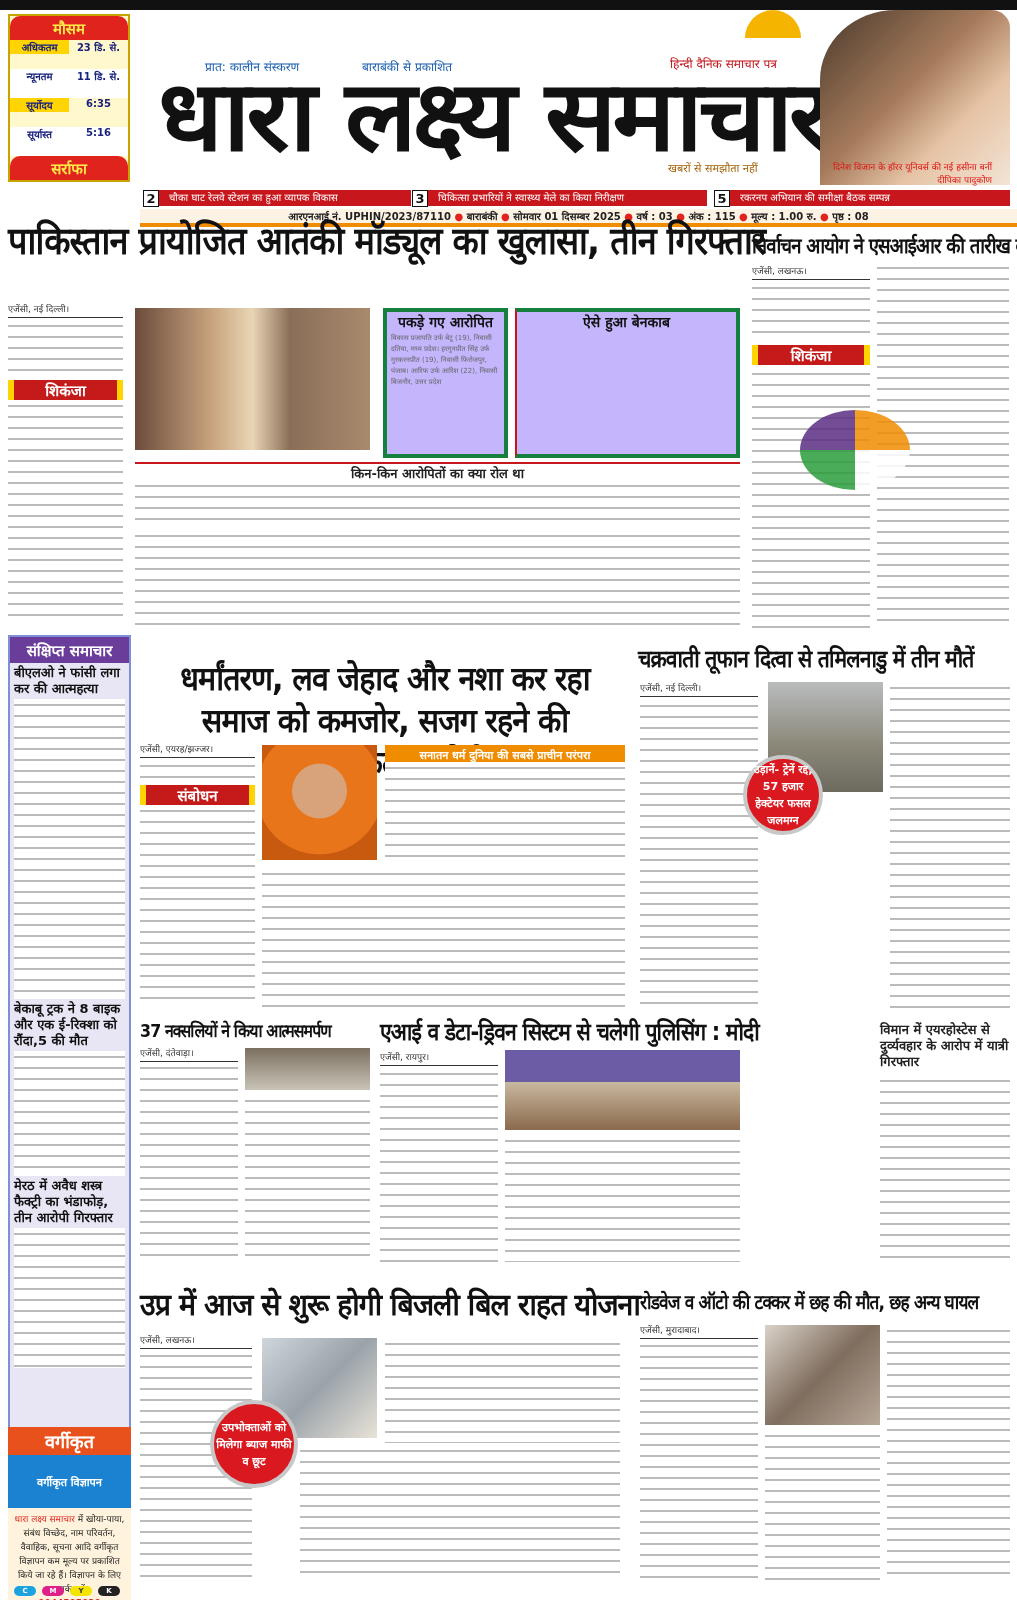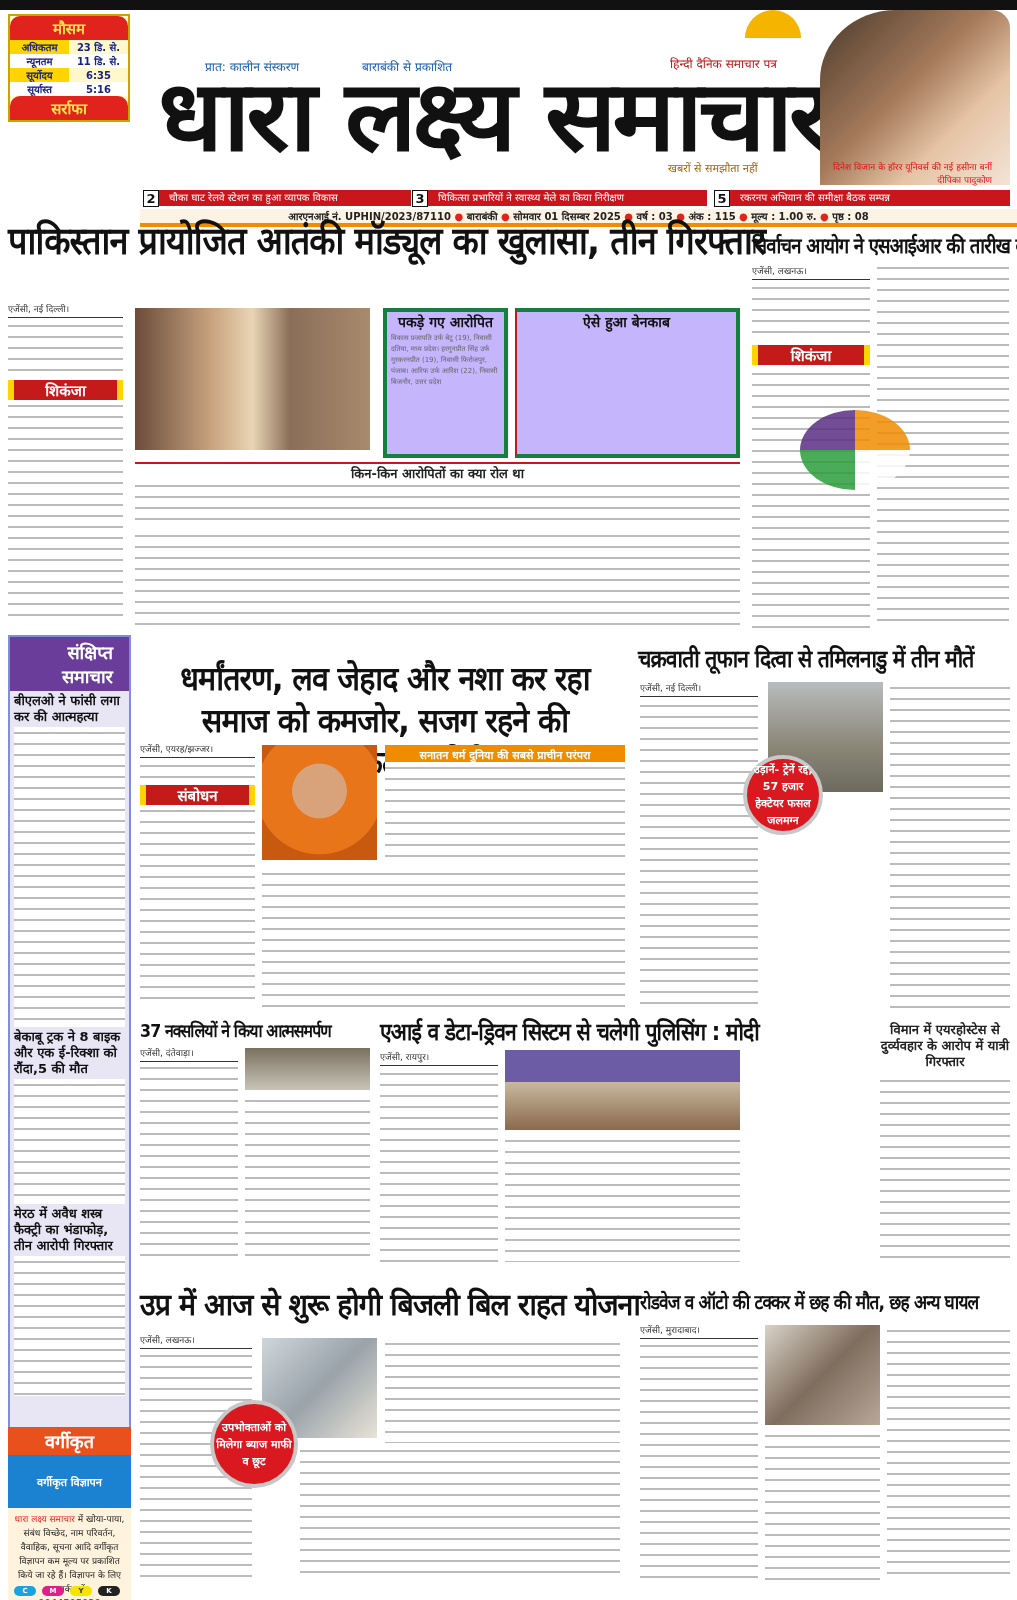--- a/index.html
+++ b/index.html
@@ -1,21 +1,21 @@
 <!DOCTYPE html>
 <html><head>
 <meta charset="utf-8">
 <style>
 *{box-sizing:border-box;margin:0;padding:0}
 body{width:1017px;height:1600px;background:#fff;font-family:"DejaVu Sans",sans-serif;color:#222;position:relative;overflow:hidden}
 .abs{position:absolute}
 .topbar{left:0;top:0;width:1017px;height:10px;background:#111}
 .wx{left:8px;top:14px;width:122px;border:2px solid #c9a300;background:#fff8cc;font-size:10px}
 .wx .hd{background:#e0241d;color:#ffe94a;text-align:center;font-weight:bold;font-size:15px;padding:2px 8px;border-radius:10px 10px 0 0}
-.wx .row{display:flex;font-weight:bold;height:14px;align-items:center}
+.wx .row{display:flex;font-weight:bold;height:29px;align-items:flex-start}
 .wx .row span{flex:1;text-align:center}
 .wx .row:nth-child(odd) span:first-child{background:#ffd400}
 .wx .row span:first-child{color:#1a237e}
 .wx .row span:last-child{color:#1a237e}
 .wx .white{background:#fff}
 .editions{top:58px;font-size:12px;color:#1c5fae}
 .mast{left:158px;top:66px;font-family:"DejaVu Sans",sans-serif;font-weight:900;font-size:98px;line-height:100px;color:#111;letter-spacing:-4px;transform:scaleX(1.08);transform-origin:left}
 .tagline{left:668px;top:160px;color:#a16207;font-size:11px}
 .sun{left:745px;top:10px;width:56px;height:28px;border-radius:56px 56px 0 0;background:#f5b400}
 .hindi-daily{left:670px;top:55px;color:#c0161b;font-size:12px}
@@ -28,21 +28,21 @@
 .dot{color:#e0241d}
 h1{font-weight:900;color:#111;line-height:1.0;letter-spacing:-1px}
 .lead{left:8px;top:222px;font-size:38px;transform:scaleX(.9);transform-origin:left;white-space:nowrap}
 .textblock{color:#777;font-size:6.5px;line-height:11px;text-align:justify;overflow:hidden;background:repeating-linear-gradient(#fff 0,#fff 5px,#bbb 5px,#bbb 7px,#fff 7px,#fff 11px)}
 .byline{font-size:9px;color:#333;border-bottom:1px solid #333;padding-bottom:2px}
 .photo{background:#888}
 .redtag{background:#c41a1a;color:#fff;font-weight:bold;text-align:center;border-left:6px solid #ffd400;border-right:6px solid #ffd400;font-size:15px}
 .box{background:#c4b5fd;border:4px solid #15803d}
 .boxhead{font-weight:bold;text-align:center;font-size:14px;color:#111}
 .side{left:8px;top:635px;width:123px;height:1000px;background:#e8e6f5;border:2px solid #7e8fd8}
-.side .purple{background:#6a3d9a;color:#fff;font-weight:bold;font-size:18px;text-align:right;padding:3px 16px}
+.side .purple{background:#6a3d9a;color:#fff;font-weight:bold;font-size:15px;text-align:center;padding:3px 16px}
 .side h3{font-size:13px;font-weight:900;color:#111;line-height:16px;padding:2px 4px}
 .classi{left:8px;top:1427px;width:123px}
 .classi .orng{background:#e8501c;color:#fff;font-weight:bold;text-align:center;font-size:18px;padding:2px 0}
 .classi .blue{background:#1a82d0;color:#fff;text-align:center;font-size:11px;padding:19px 0;font-weight:bold}
 .classi .body{background:#fff3dd;font-size:9px;text-align:center;padding:4px;line-height:14px;color:#222}
 .classi .phone{color:#e0241d;font-weight:bold}
 .circle{border-radius:50%;background:#d9191f;border:4px solid #c8c8c8;color:#fff;font-weight:bold;text-align:center;display:flex;align-items:center;justify-content:center;line-height:17px}
 .orange-band{background:#f08c00;color:#fff;text-align:center;font-weight:bold;font-size:11px;padding:2px}
 .cmyk{top:1586px;left:14px;display:flex;gap:6px}
 .cmyk span{width:22px;height:10px;border-radius:5px;font-size:7px;text-align:center;color:#fff;font-weight:bold;line-height:10px}
@@ -164,21 +164,21 @@
 <div class="abs textblock" style="left:140px;top:1062px;width:98px;height:200px"></div>
 <div class="abs photo" style="left:245px;top:1048px;width:125px;height:42px;background:linear-gradient(#7b7060,#c9c4b8)"></div>
 <div class="abs textblock" style="left:245px;top:1095px;width:125px;height:167px"></div>
 
 <h1 class="abs" style="left:380px;top:1020px;font-size:24px;white-space:nowrap;transform:scaleX(.88);transform-origin:left">एआई व डेटा-ड्रिवन सिस्टम से चलेगी पुलिसिंग : मोदी</h1>
 <div class="abs byline" style="left:380px;top:1050px;width:118px">एजेंसी, रायपुर।</div>
 <div class="abs textblock" style="left:380px;top:1068px;width:118px;height:194px"></div>
 <div class="abs photo" style="left:505px;top:1050px;width:235px;height:80px;background:linear-gradient(#6b5ca5 0 40%,#c8b8a0 40%,#8a6a4c)"></div>
 <div class="abs textblock" style="left:505px;top:1135px;width:235px;height:127px"></div>
 
-<div class="abs" style="left:880px;top:1022px;width:130px;font-weight:900;font-size:13px;line-height:16px;text-align:center">विमान में एयरहोस्टेस से दुर्व्यवहार के आरोप में यात्री गिरफ्तार</div>
+<div class="abs" style="left:880px;top:1022px;width:130px;font-weight:900;font-size:13px;line-height:16px;text-align:left">विमान में एयरहोस्टेस से दुर्व्यवहार के आरोप में यात्री गिरफ्तार</div>
 <div class="abs textblock" style="left:880px;top:1075px;width:130px;height:185px"></div>
 
 <h1 class="abs" style="left:140px;top:1290px;font-size:30px;white-space:nowrap;transform:scaleX(.95);transform-origin:left">उप्र में आज से शुरू होगी बिजली बिल राहत योजना</h1>
 <div class="abs byline" style="left:140px;top:1333px;width:112px">एजेंसी, लखनऊ।</div>
 <div class="abs textblock" style="left:140px;top:1350px;width:112px;height:230px"></div>
 <div class="abs photo" style="left:262px;top:1338px;width:115px;height:100px;background:linear-gradient(135deg,#cfd6dc,#9aa3aa 50%,#e9e3d8)"></div>
 <div class="abs circle" style="left:210px;top:1400px;width:88px;height:88px;font-size:11px">उपभोक्ताओं को मिलेगा ब्याज माफी व छूट</div>
 <div class="abs textblock" style="left:300px;top:1445px;width:320px;height:135px"></div>
 <div class="abs textblock" style="left:385px;top:1338px;width:235px;height:105px"></div>
 

